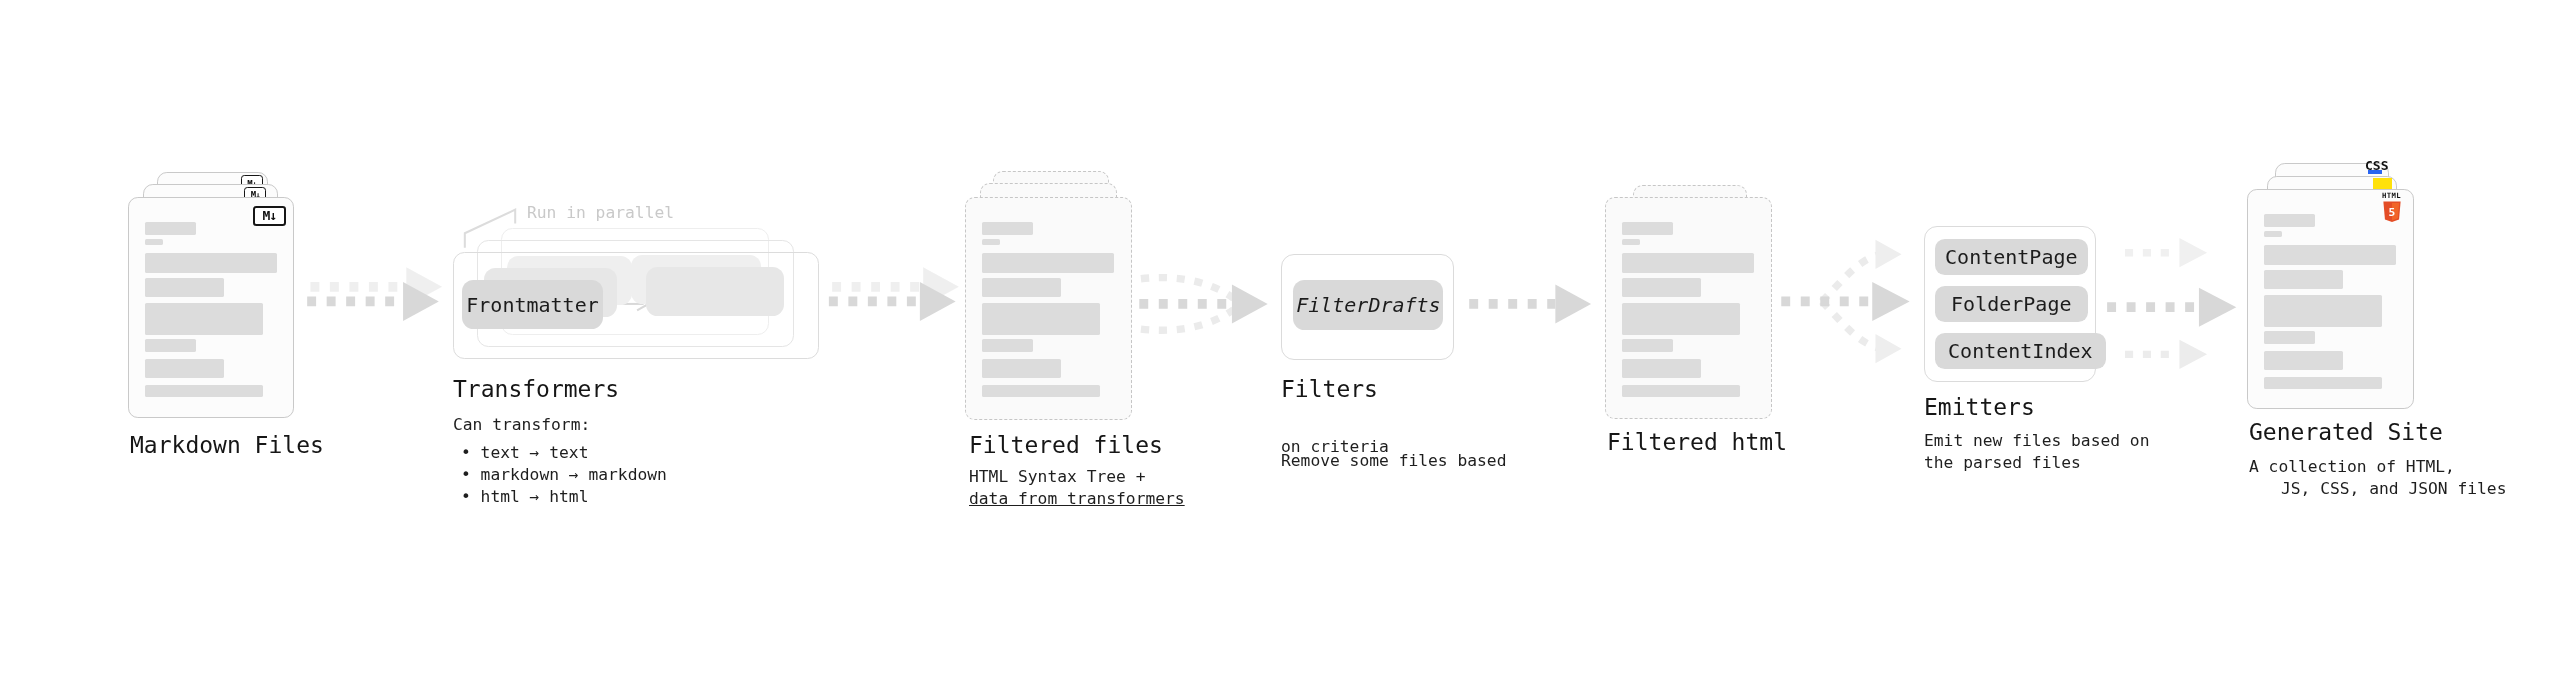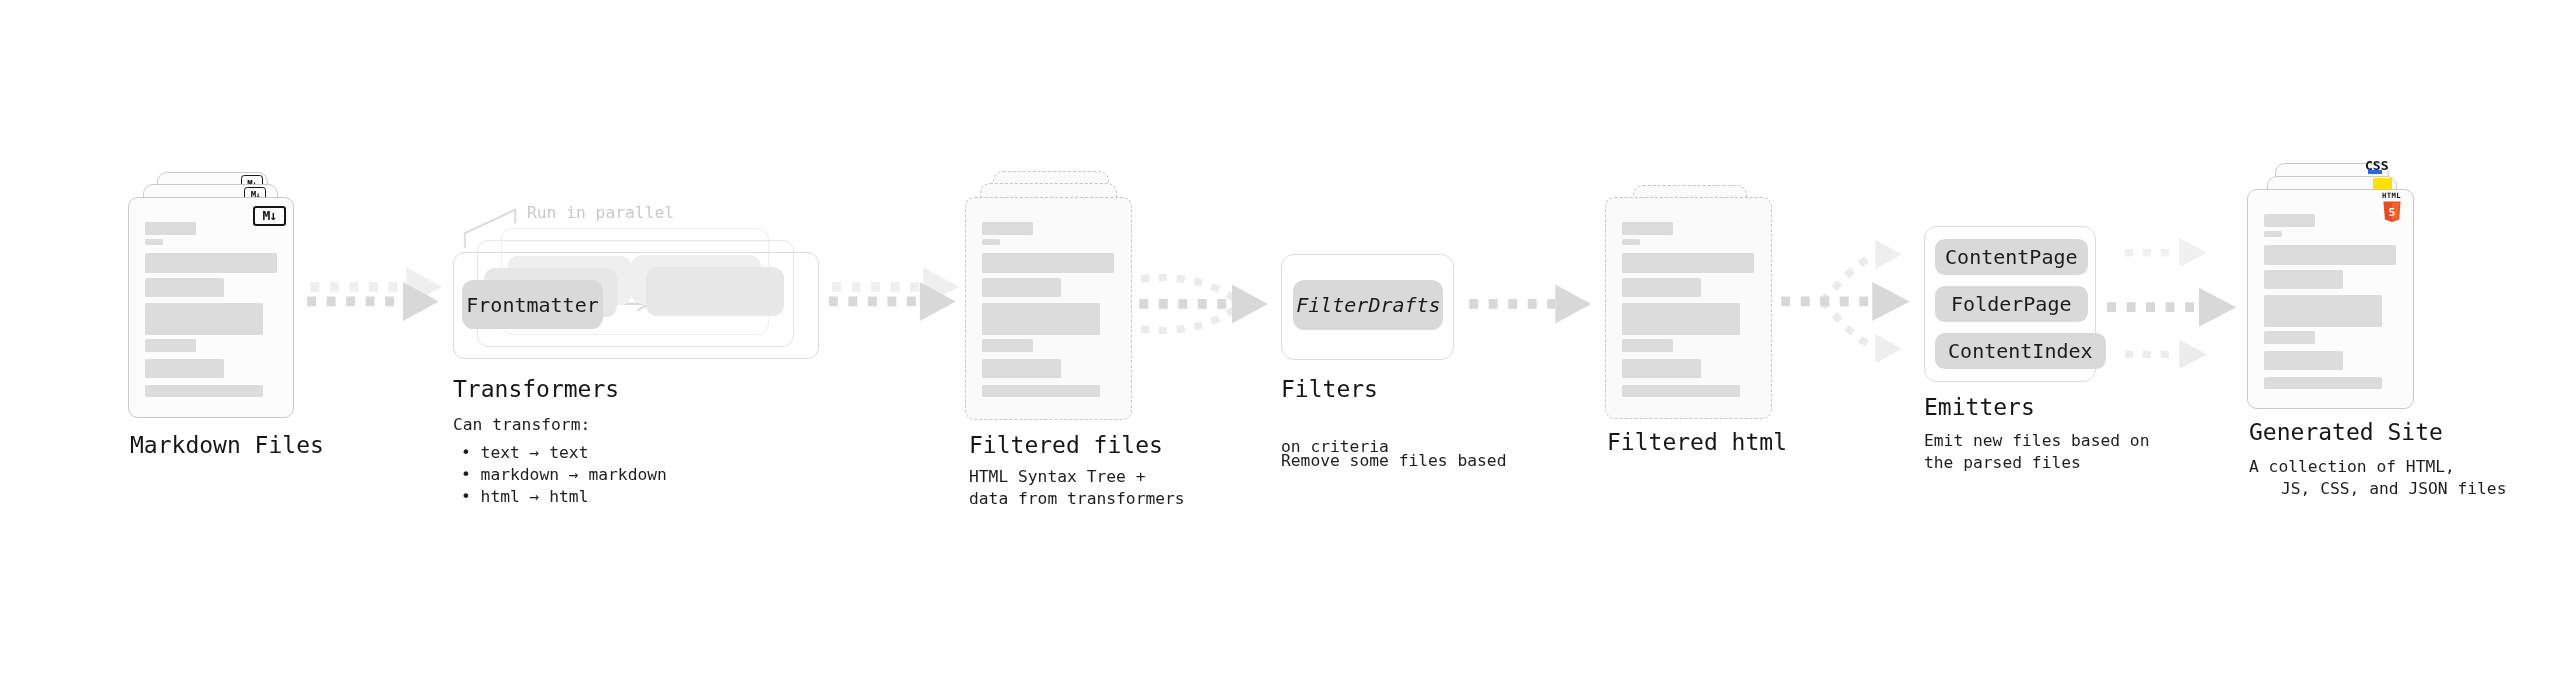--- a/index.html
+++ b/index.html
@@ -181,21 +181,21 @@
         <div class="bar" style="width: 132px; height: 19.5px; margin-top: 8.1px;"></div>
         <div class="bar" style="width: 79px; height: 19.5px; margin-top: 4.9px;"></div>
         <div class="bar" style="width: 118px; height: 32.5px; margin-top: 5.7px;"></div>
         <div class="bar" style="width: 51px; height: 13px; margin-top: 4.1px;"></div>
         <div class="bar" style="width: 79px; height: 19.5px; margin-top: 6.5px;"></div>
         <div class="bar" style="width: 118px; height: 12.2px; margin-top: 6.5px;"></div>
       </div>
   </div>
   <div class="title" style="left:969px;top:432px;">Filtered files</div>
   <div class="body-line" style="left:969px;top:466px;">HTML Syntax Tree +</div>
-  <div class="body-line" style="left:969px;top:488px;">data from transformers</div>
+  <div class="body-line" style="left:969px;top:488px;text-decoration:underline;">data from transformers</div>
 
   <div class="panel" style="left:1281px;top:254px;width:173px;height:106px;">
     <div class="pill" style="left:11.4px;top:25px;width:150px;height:50px;font-style:italic;">FilterDrafts</div>
   </div>
   <div class="title" style="left:1281px;top:376px;">Filters</div>
   <div class="body-line" style="left:1281px;top:414px;margin-top:36px;">Remove some files based</div>
   <div class="body-line" style="left:1281px;top:436px;">on criteria</div>
 
   <div class="doc dashed back" style="left:1633px;top:185px;width:114px;height:219px;"></div>
   <div class="doc dashed" style="left:1605px;top:197px;width:167px;height:222px;">

